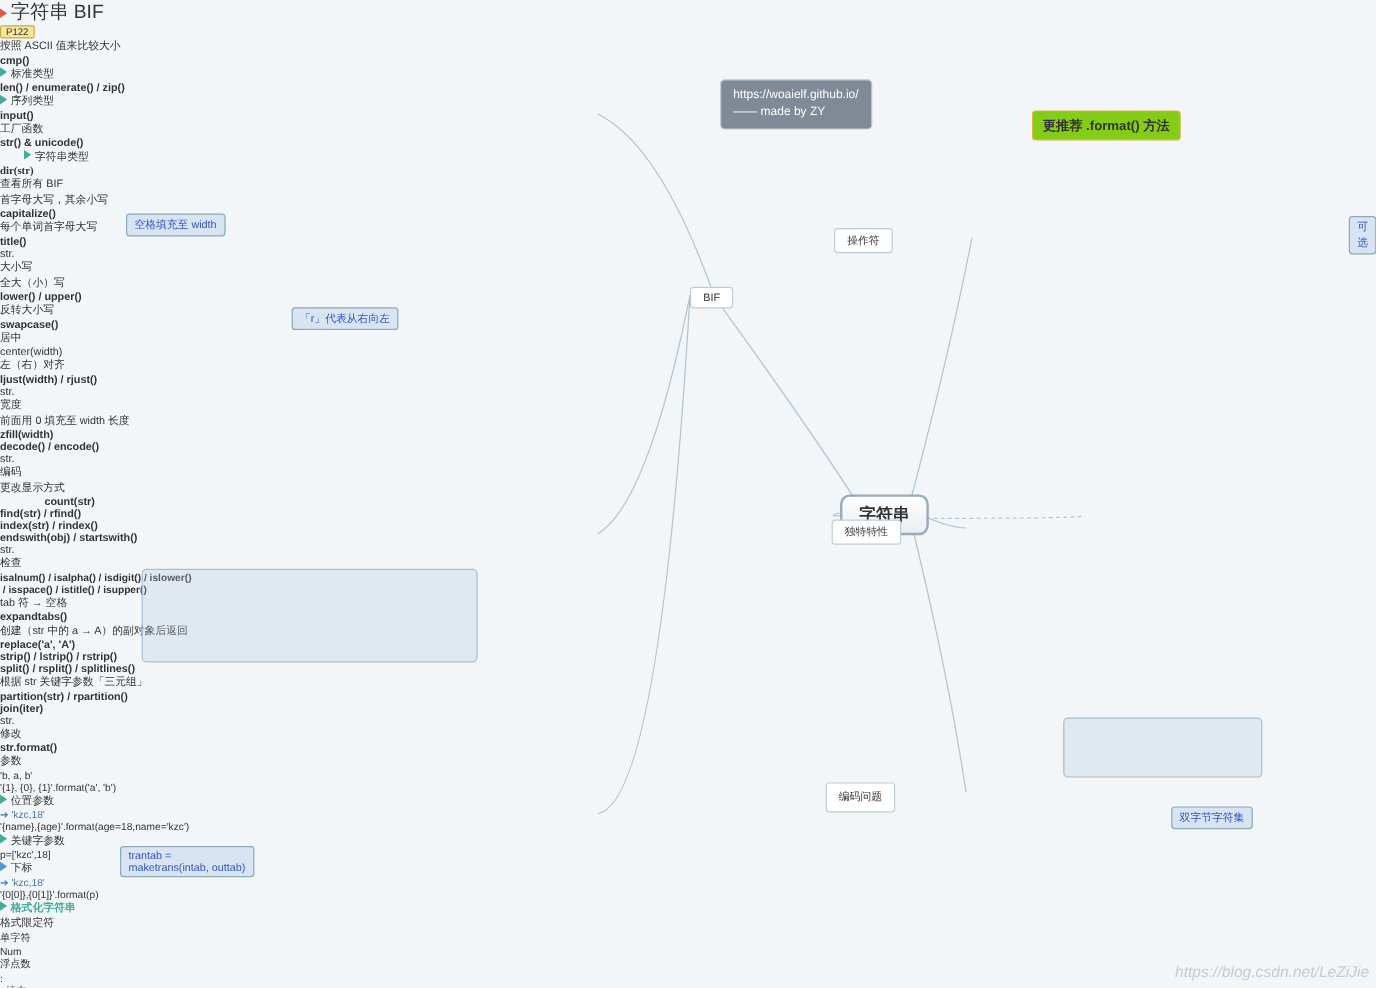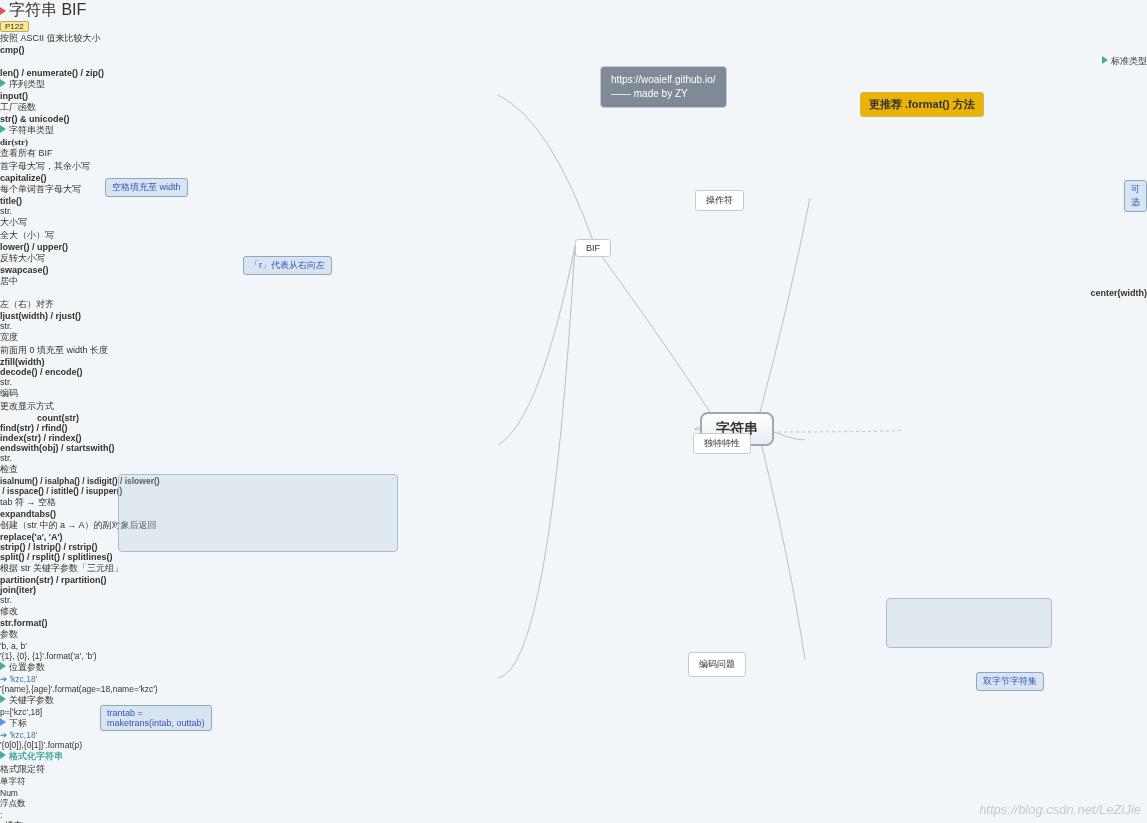--- a/index.html
+++ b/index.html
@@ -32,21 +32,21 @@
 .lbl { border: none; background: none; font-size: 9px; white-space: nowrap; }
 .small { font-size: 8.5px; }
 .callout {
   position: absolute; background: #d8e4f2; border: 1px solid #8ab;
   border-radius: 3px; padding: 2px 6px; font-size: 9px; color: #35b;
 }
 .tagbox {
   background: #f6e79a; border: 1px solid #caa84a; padding: 0 4px;
   font-size: 8px; border-radius: 2px; display:inline-block;
 }
-.rec { background:#eab308; border:1px solid #d8b64a; padding:4px 8px;
+.rec { background:#84cc16; border:1px solid #d8b64a; padding:4px 8px;
   border-radius:3px; font-weight:bold; font-size:11px; }
 .section { position:absolute; border:1px solid #a8bed0; border-radius:4px;
   background: rgba(180,200,220,0.28); }
 .flag { display:inline-block; width:0;height:0; border-top:4px solid transparent;
   border-bottom:4px solid transparent; border-left:6px solid #4a9; margin-right:3px; }
 .flag.blue{border-left-color:#59d;} .flag.red{border-left-color:#d55;}
 .attribution { background:#7f8a96; color:#fff; padding:6px 10px;
   border-radius:4px; font-size:10px; line-height:1.4; }
 svg.lines { position:absolute; top:0; left:0; width:1147px; height:823px; pointer-events:none; }
 </style>
@@ -71,42 +71,42 @@
   <div>https://woaielf.github.io/</div>
   <div>—— made by ZY</div>
 </div>
 
 <div class="node" style="left:575px;top:239px;padding:3px 10px;">BIF</div>
 <div class="branch" style="left:494px;top:438px;"><span class="flag red"></span><span>字符串 BIF</span></div>
 <div class="lbl" style="left:494px;top:452px;"><span class="tagbox">P122</span></div>
 
 <div class="lbl" style="left:370px;top:35px;">按照 ASCII 值来比较大小</div>
 <div class="lbl" style="left:459px;top:35px;font-weight:bold;">cmp()</div>
-<div class="lbl" style="left:500px;top:34px;text-align:right;"><span class="flag"></span><span>标准类型</span></div>
+<div class="lbl" style="left:500px;top:34px;"><span class="flag"></span><span>标准类型</span></div>
 <div class="lbl" style="left:390px;top:50px;font-weight:bold;">len() / enumerate() / zip()</div>
 <div class="lbl" style="left:500px;top:49px;"><span class="flag"></span><span>序列类型</span></div>
 <div class="lbl" style="left:456px;top:65px;font-weight:bold;">input()</div>
 <div class="lbl" style="left:377px;top:80px;">工厂函数</div>
 <div class="lbl" style="left:419px;top:80px;font-weight:bold;">str() &amp; unicode()</div>
-<div class="lbl" style="left:500px;top:72px;"><span class="flag"></span><span>字符串类型</span></div>
+<div class="lbl" style="left:500px;top:72px;padding-left:20px;"><span class="flag"></span><span>字符串类型</span></div>
 <div class="lbl" style="left:451px;top:94px;font-weight:bold;font-family:Liberation Serif, serif;">dir(str)</div>
 <div class="lbl" style="left:494px;top:94px;">查看所有 BIF</div>
 
 <div class="lbl" style="left:222px;top:113px;">首字母大写，其余小写</div>
 <div class="lbl" style="left:307px;top:113px;font-weight:bold;">capitalize()</div>
 <div class="lbl" style="left:226px;top:128px;">每个单词首字母大写</div>
 <div class="lbl" style="left:325px;top:128px;font-weight:bold;">title()</div>
 <div class="lbl" style="left:354px;top:136px;">str.</div>
 <div class="lbl" style="left:378px;top:136px;">大小写</div>
 <div class="lbl" style="left:200px;top:143px;">全大（小）写</div>
 <div class="lbl" style="left:270px;top:143px;font-weight:bold;">lower() / upper()</div>
 <div class="lbl" style="left:225px;top:158px;">反转大小写</div>
 <div class="lbl" style="left:296px;top:158px;font-weight:bold;">swapcase()</div>
 <div class="lbl" style="left:279px;top:173px;">居中</div>
-<div class="lbl" style="left:299px;top:173px;font-weight:bold;text-align:right;">center(width)</div>
+<div class="lbl" style="left:299px;top:173px;font-weight:normal;">center(width)</div>
 <div class="lbl" style="left:222px;top:188px;">左（右）对齐</div>
 <div class="lbl" style="left:275px;top:188px;font-weight:bold;">ljust(width) / rjust()</div>
 <div class="lbl" style="left:354px;top:188px;">str.</div>
 <div class="lbl" style="left:378px;top:188px;">宽度</div>
 <div class="lbl" style="left:198px;top:202px;">前面用 0 填充至 width 长度</div>
 <div class="lbl" style="left:309px;top:202px;font-weight:bold;">zfill(width)</div>
 <div class="lbl" style="left:271px;top:217px;font-weight:bold;">decode() / encode()</div>
 <div class="lbl" style="left:354px;top:217px;">str.</div>
 <div class="lbl" style="left:378px;top:217px;">编码</div>
 <div class="callout" style="left:105px;top:178px;">空格填充至 width</div>

